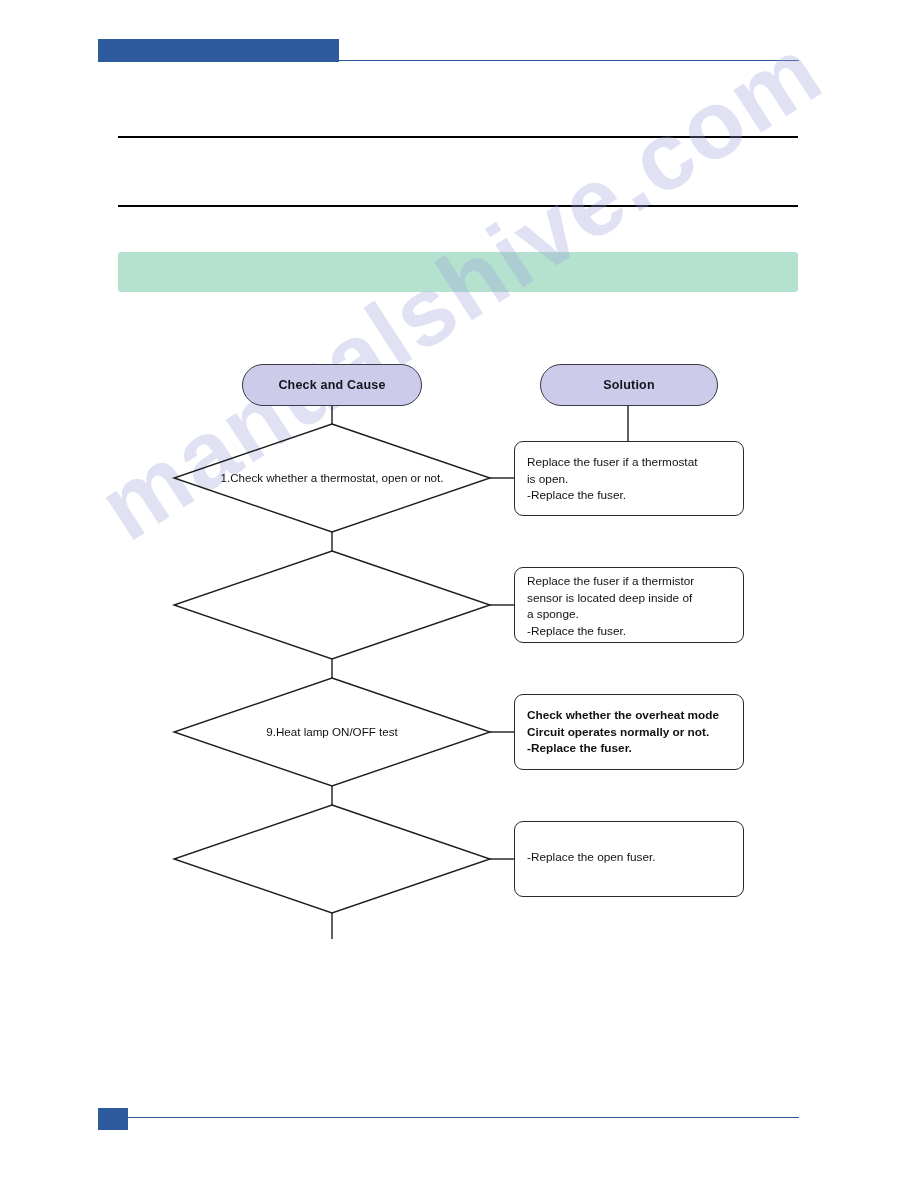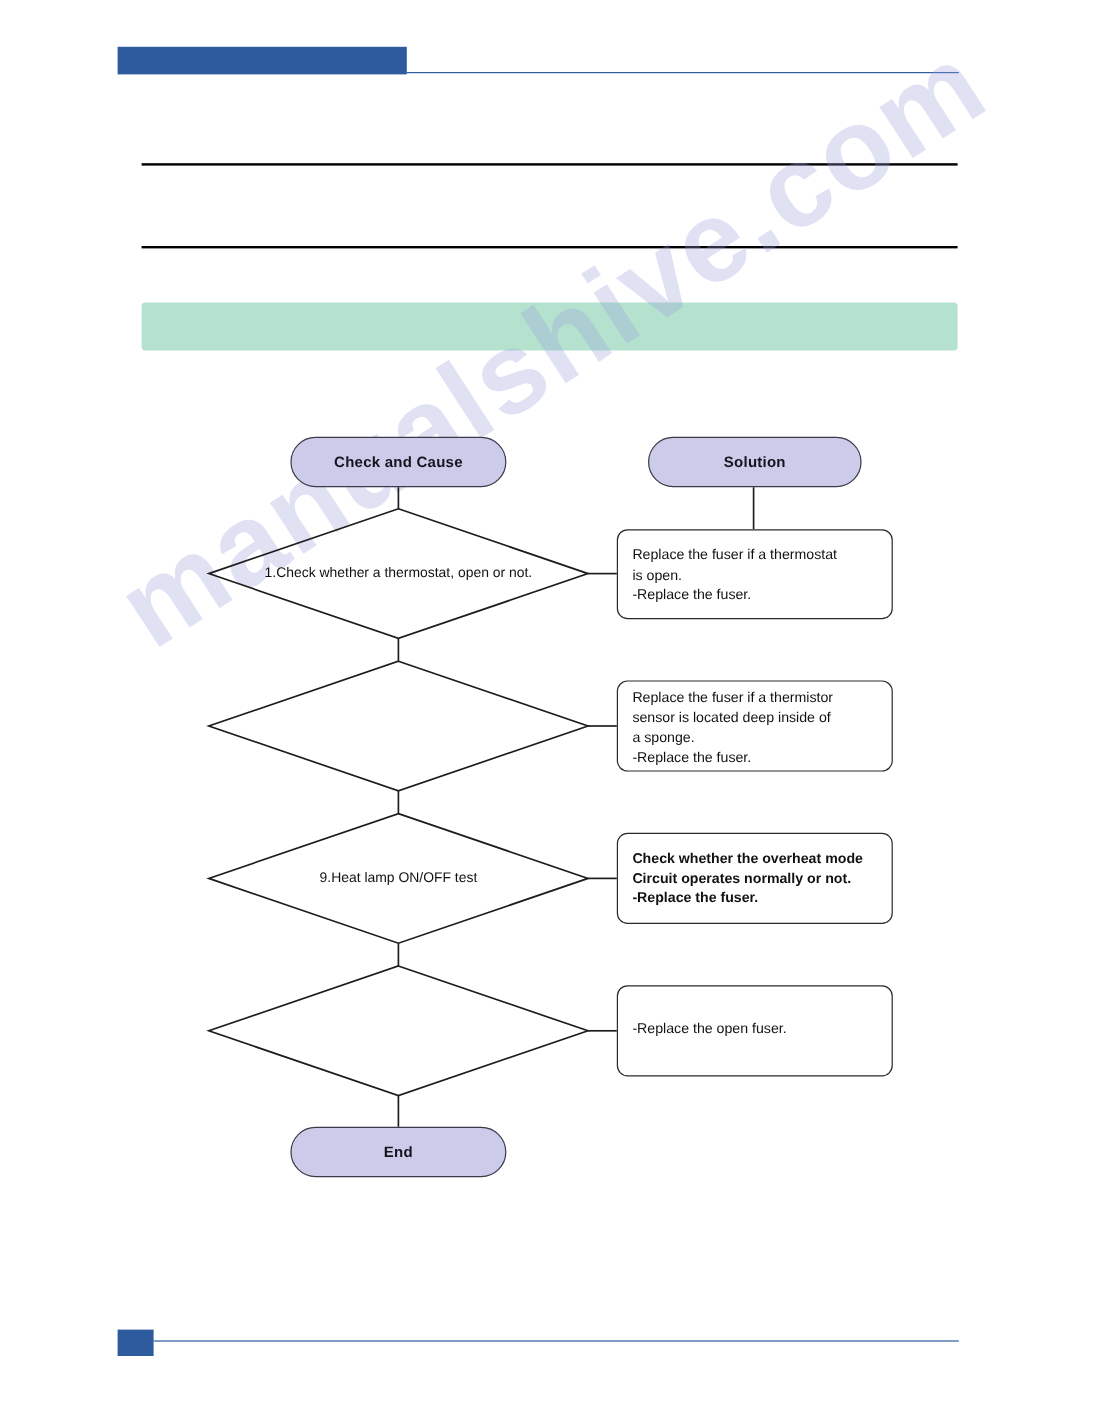--- a/index.html
+++ b/index.html
@@ -275,23 +275,20 @@
   </svg>
 
   <div class="pill" id="pill-solution">
     <span class="pill-label">Solution</span>
   </div>
 
   <div class="pill" id="pill-check">
     <span class="pill-label">Check and Cause</span>
   </div>
 
-  <div class="pill" id="pill-end">
-    <span class="pill-label">End</span>
-  </div>
 
   <div class="diamond-label" style="left:182px; top:470px; width:300px;">1.Check whether a thermostat, open or not.</div>
 
 
   <div class="diamond-label" style="left:182px; top:724px; width:300px;">9.Heat lamp ON/OFF test</div>
 
 
   <div class="sol-box" id="box-1"></div>
   <div class="sol-text" id="sol-text-1">Replace the fuser if a thermostat
  is open.

